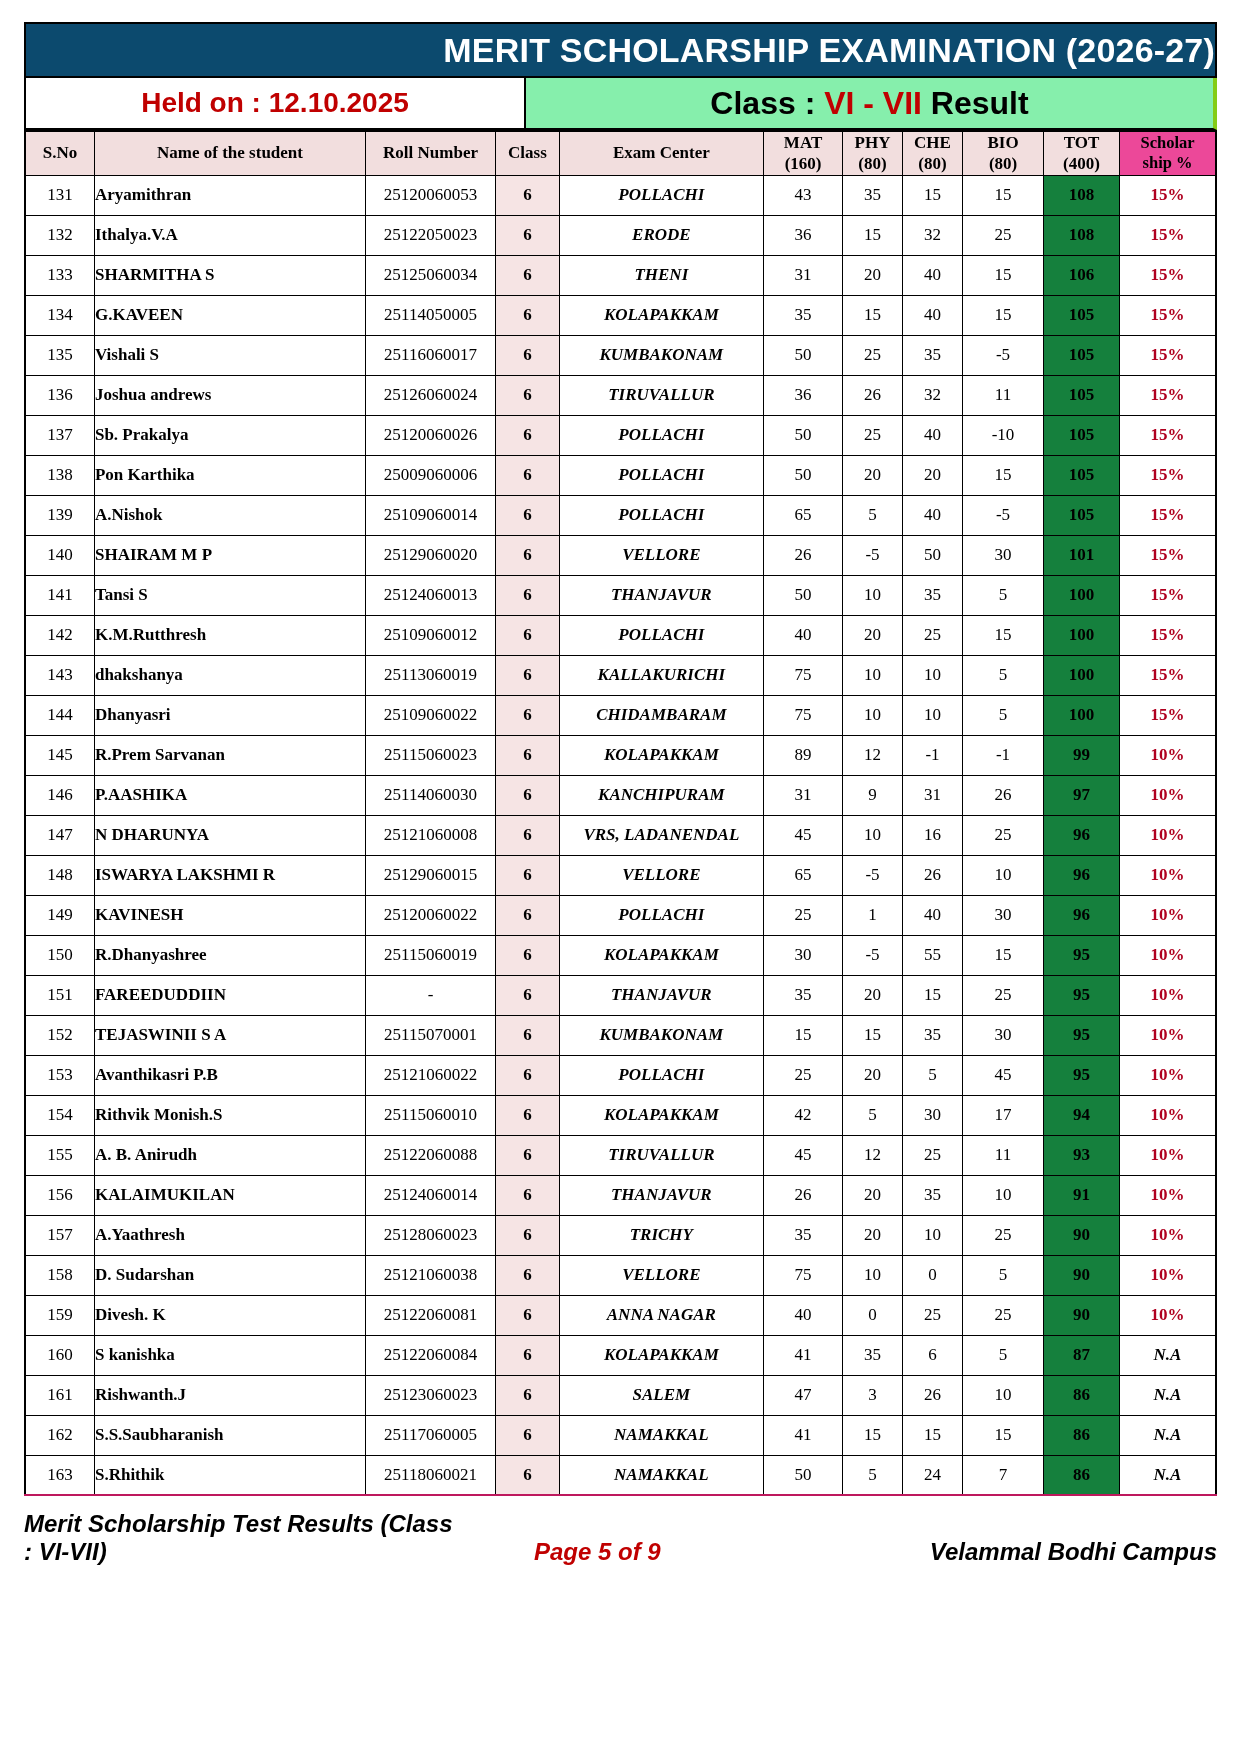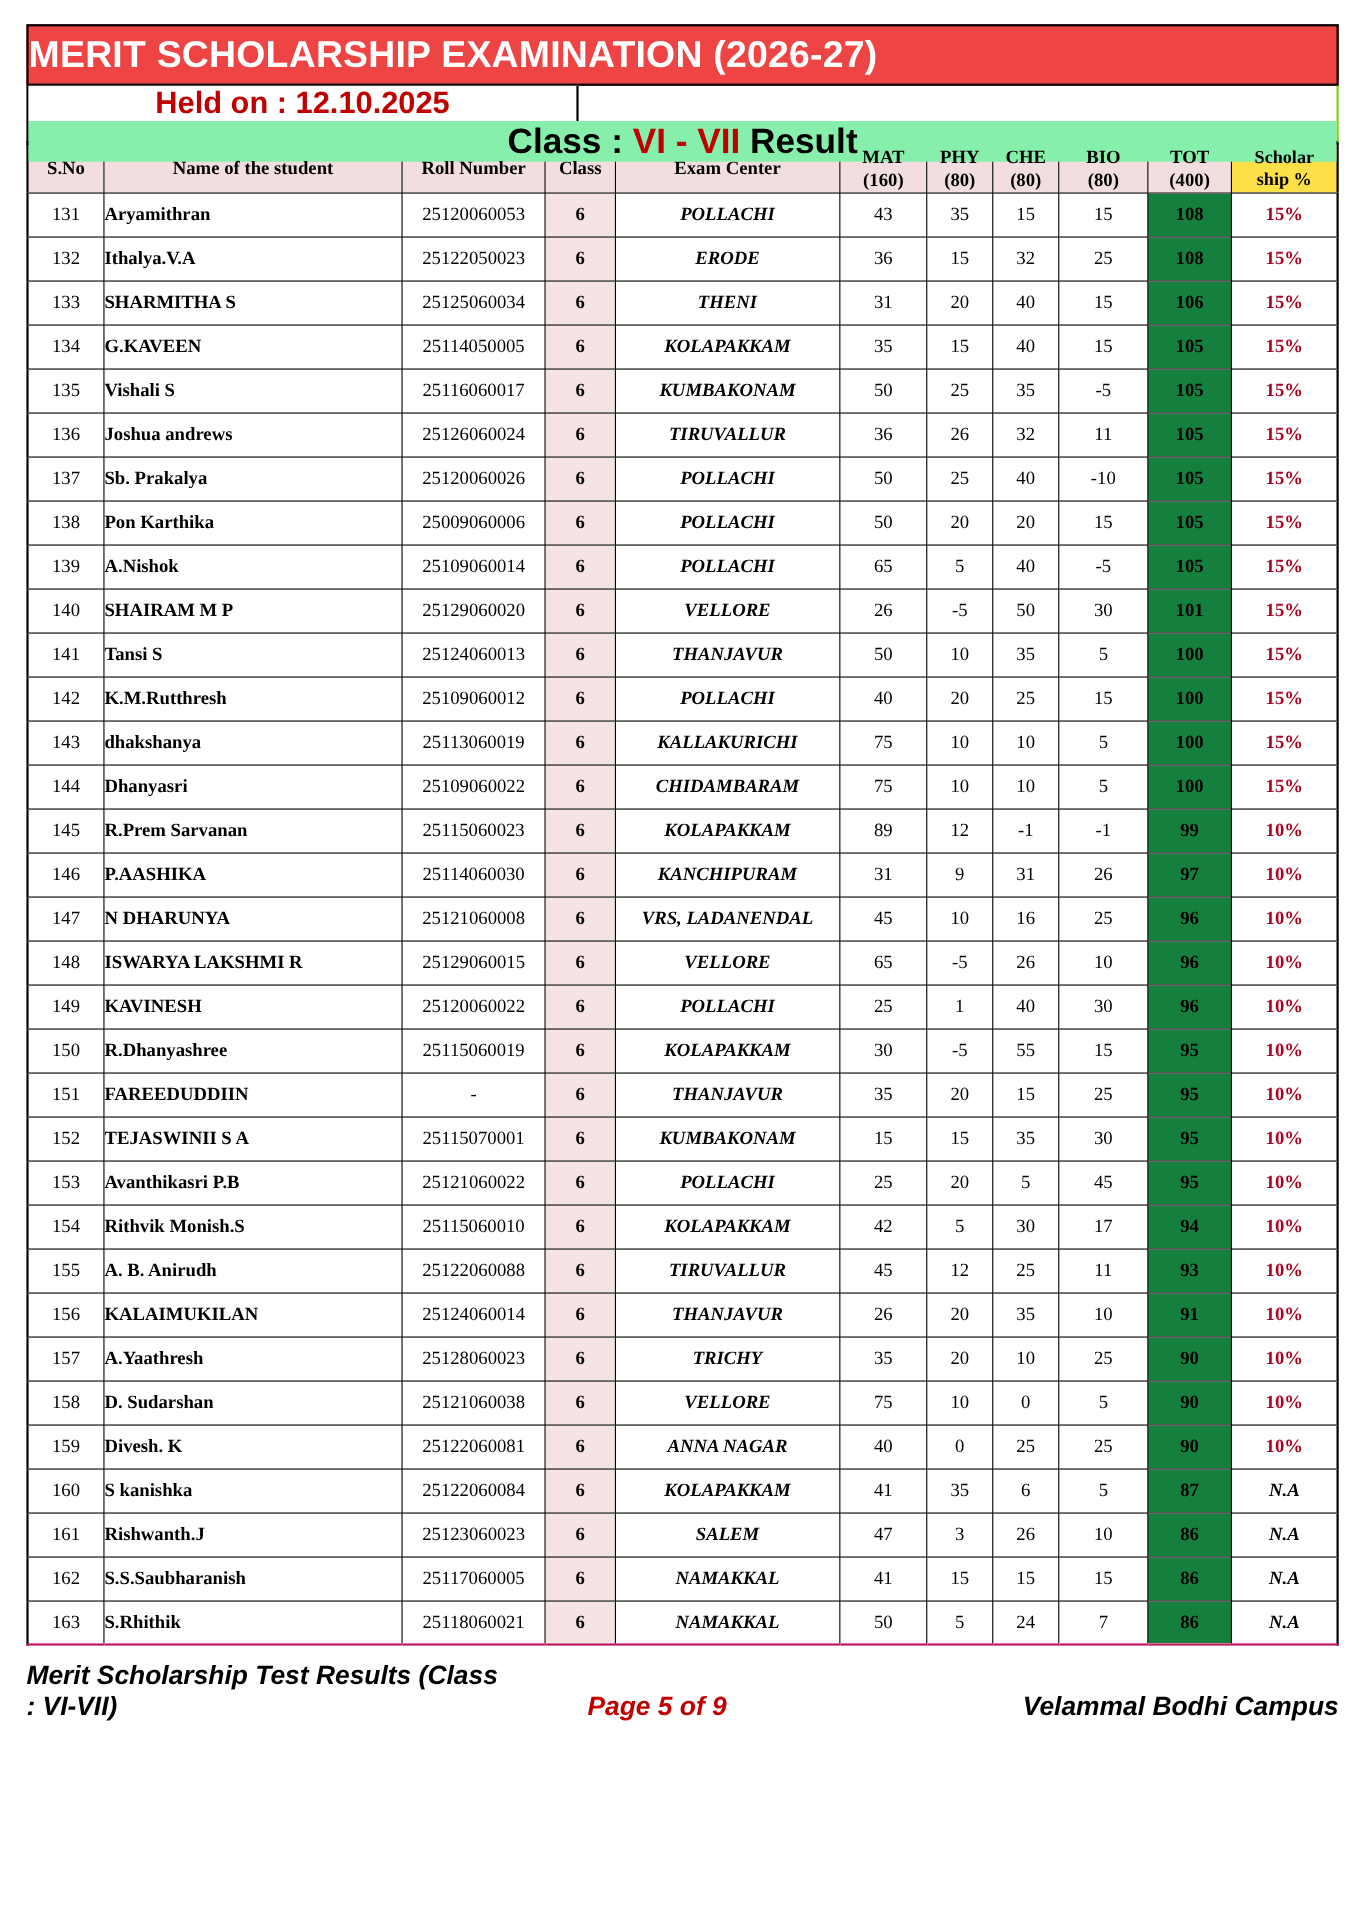--- a/index.html
+++ b/index.html
@@ -18,44 +18,43 @@
   .page {
     position: relative;
     width: 1241px;
     height: 1755px;
     box-sizing: border-box;
     padding: 22px 24px 0 24px;
   }
 
   
   .title-banner {
-    background: #ef4444;
+    background: #0c4a6e;
     border: 2px solid #000000;
     height: 52px;
     display: flex;
     align-items: center;
-    justify-content: flex-start;
+    justify-content: flex-end;
   }
   .title-banner .title-text {
     color: #ffffff;
     font-size: 34px;
     font-weight: bold;
     letter-spacing: 0.2px;
     white-space: nowrap;
     line-height: 1;
   }
 
   
   .sub-header {
     display: flex;
     border-left: 2px solid #000;
-    border-right: 2px solid #84cc16;
+    border-right: 4px solid #84cc16;
     border-bottom: 2px solid #000;
     height: 50px;
-    flex-direction: column;
   }
   .held-cell {
     width: 500px;
     background: #ffffff;
     display: flex;
     align-items: center;
     justify-content: center;
     border-right: 2px solid #000;
     box-sizing: border-box;
   }
@@ -102,21 +101,21 @@
     background: #F2DEDE;
     font-weight: bold;
     font-size: 17px;
     text-align: center;
     vertical-align: middle;
     height: 62px;
     border: 2px solid #000000;
   }
   thead th.two-line { line-height: 1.25; }
   thead th.sch {
-    background: #fde047;
+    background: #ec4899;
     font-size: 16.5px;
     line-height: 1.25;
   }
 
   
   col.c-sno     { width: 62px; }
   col.c-name    { width: 242px; }
   col.c-roll    { width: 116px; }
   col.c-class   { width: 57px; }
   col.c-center  { width: 182px; }

